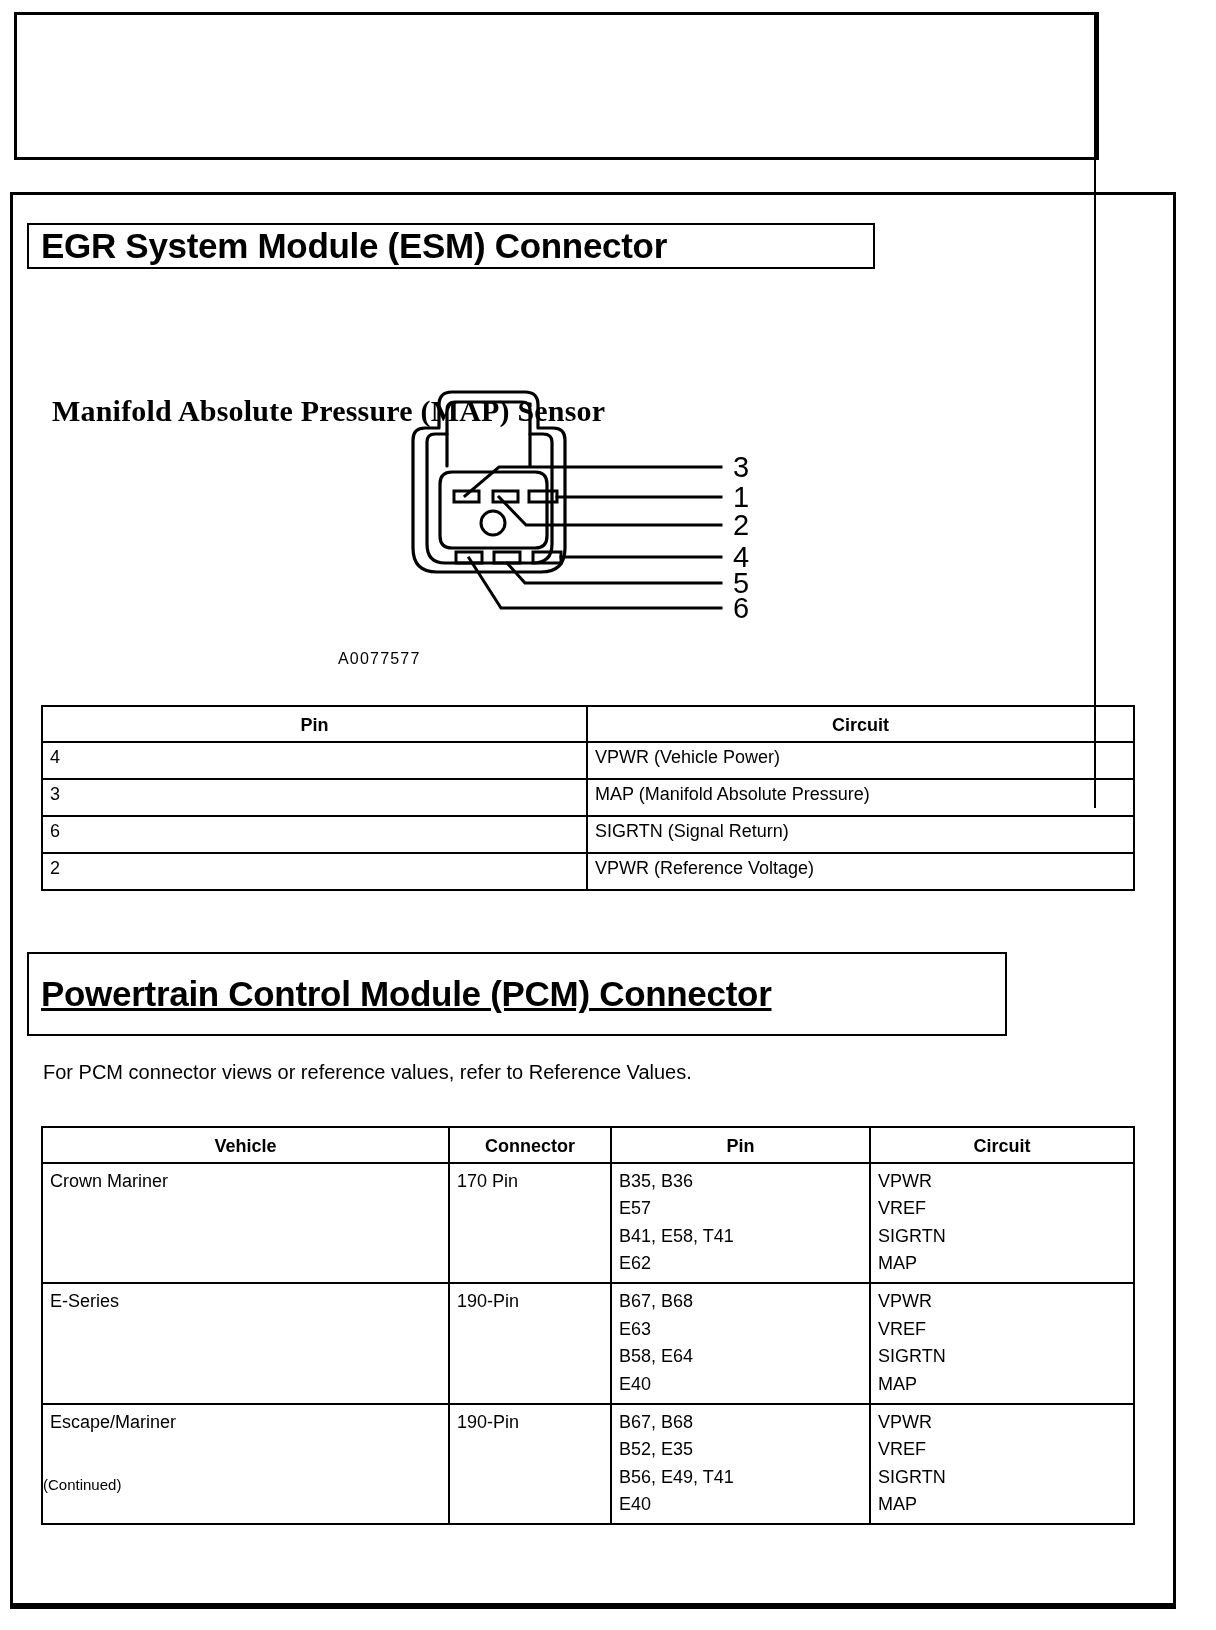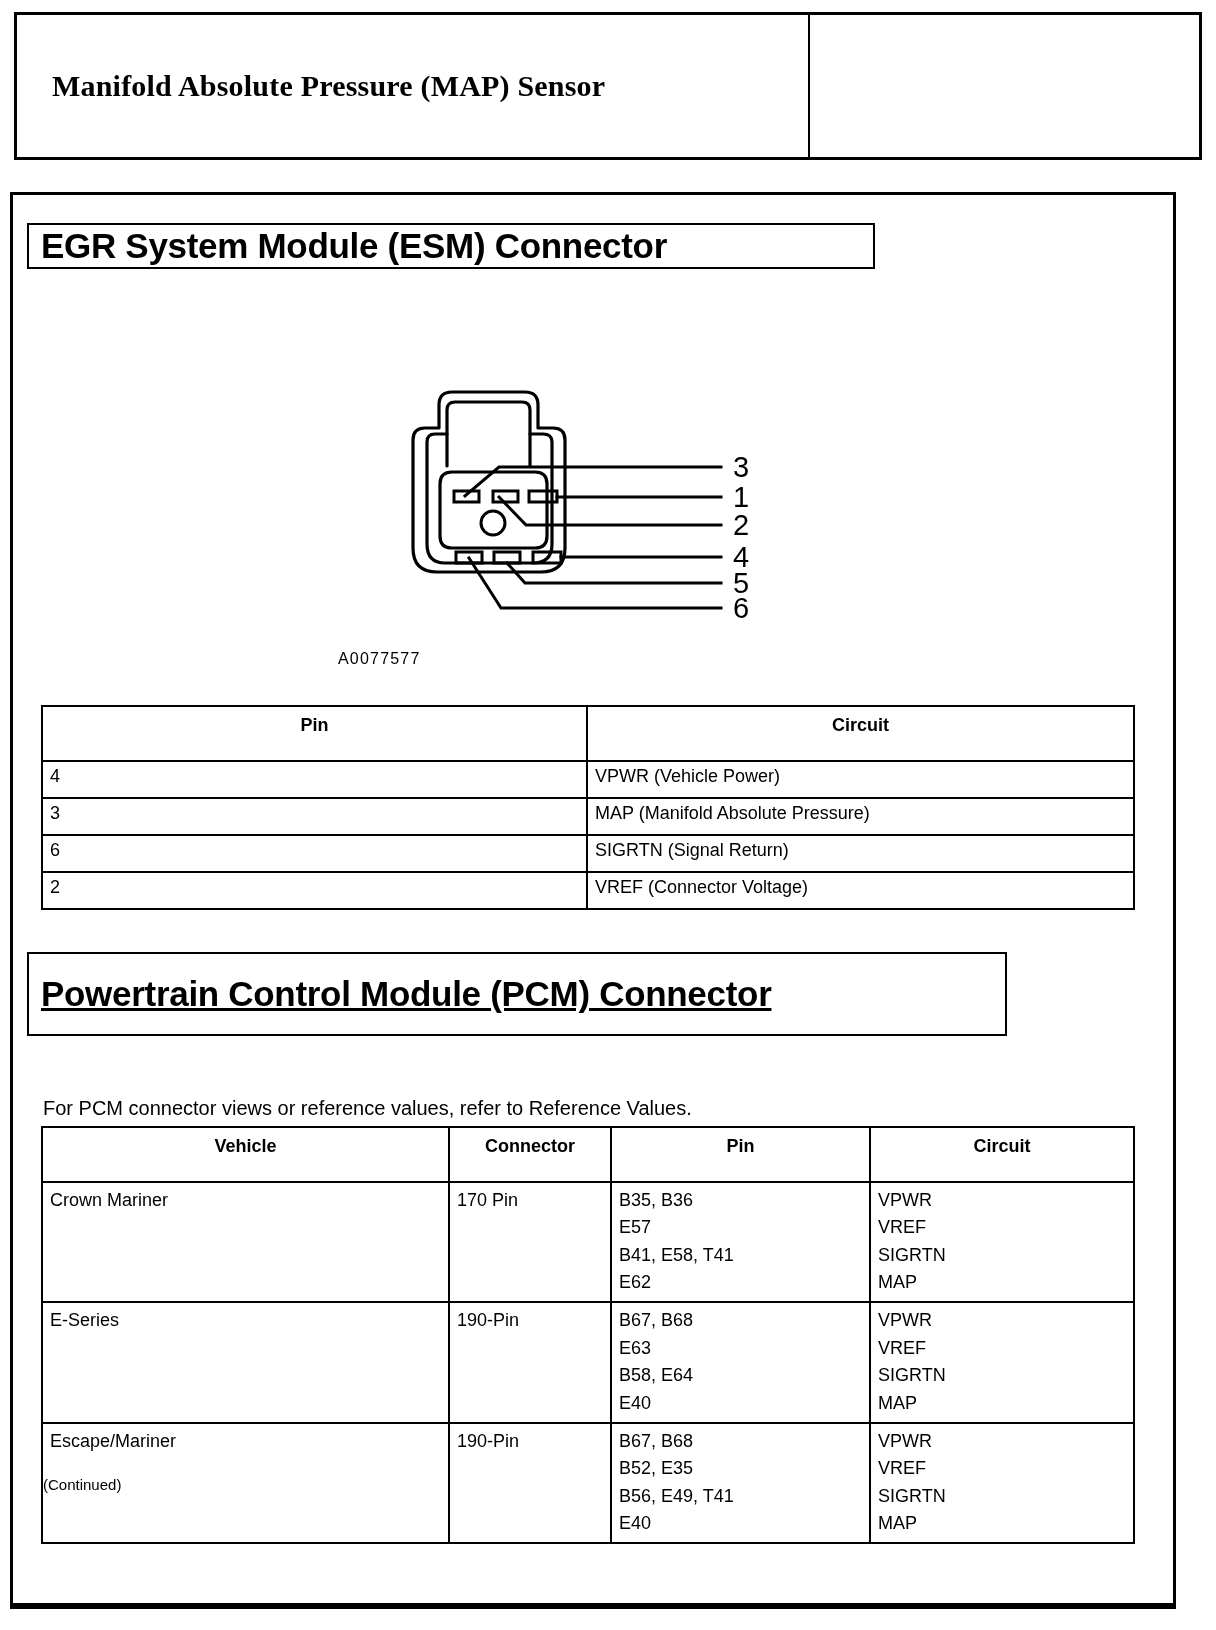--- a/index.html
+++ b/index.html
@@ -14,25 +14,26 @@
     font-family: "Liberation Sans", sans-serif;
     color: #000000;
     overflow: hidden;
   }
 
   
   .header-bar {
     position: absolute;
     left: 14px;
     top: 12px;
-    width: 1188px;
+    width: 1085px;
     height: 148px;
     border: 3px solid #000;
     box-sizing: border-box;
     display: flex;
+    flex-direction: column;
   }
   .header-title-cell {
     flex: 0 0 793px;
     border-right: 2px solid #000;
     box-sizing: border-box;
     display: flex;
     align-items: center;
     padding-left: 35px;
   }
   .header-title {
@@ -124,21 +125,21 @@
     border: 2px solid #000;
     font-family: "Liberation Sans", sans-serif;
     font-size: 18px;
     padding: 0;
     vertical-align: top;
   }
   table.doc-table th {
     font-weight: bold;
     text-align: center;
     height: 30px;
-    padding: 3px 0 20px 0;
+    padding: 3px 0 1px 0;
     vertical-align: middle;
   }
   table.doc-table td {
     padding: 4px 0 5px 7px;
     text-align: left;
   }
   td.center-cell { text-align: center; padding-left: 0; margin-top: 12px; }
   .cell-lines { line-height: 1.52; }
 
   
@@ -270,30 +271,30 @@
         <tr>
           <td>3</td>
           <td>MAP (Manifold Absolute Pressure)</td>
         </tr>
         <tr>
           <td>6</td>
           <td>SIGRTN (Signal Return)</td>
         </tr>
         <tr>
           <td>2</td>
-          <td>VREF (Connector Voltage)</td>
+          <td>VPWR (Reference Voltage)</td>
         </tr>
       </tbody>
   </table>
 
   <div class="section-heading" id="pcm-heading">
     <span class="section-heading-text">Powertrain Control Module (PCM) Connector</span>
   </div>
 
-  <div style="position:absolute;left:30px;top:902px;font-size:20px;">For PCM connector views or reference values, refer to Reference Values.</div>
+  <div style="position:absolute;left:30px;top:866px;font-size:20px;">For PCM connector views or reference values, refer to Reference Values.</div>
 
   <table class="doc-table" id="pcm-table">
     <colgroup>
       <col style="width:407px">
         <col style="width:162px">
       <col style="width:259px">
         <col style="width:264px">
     </colgroup>
     <thead>
       <tr>

